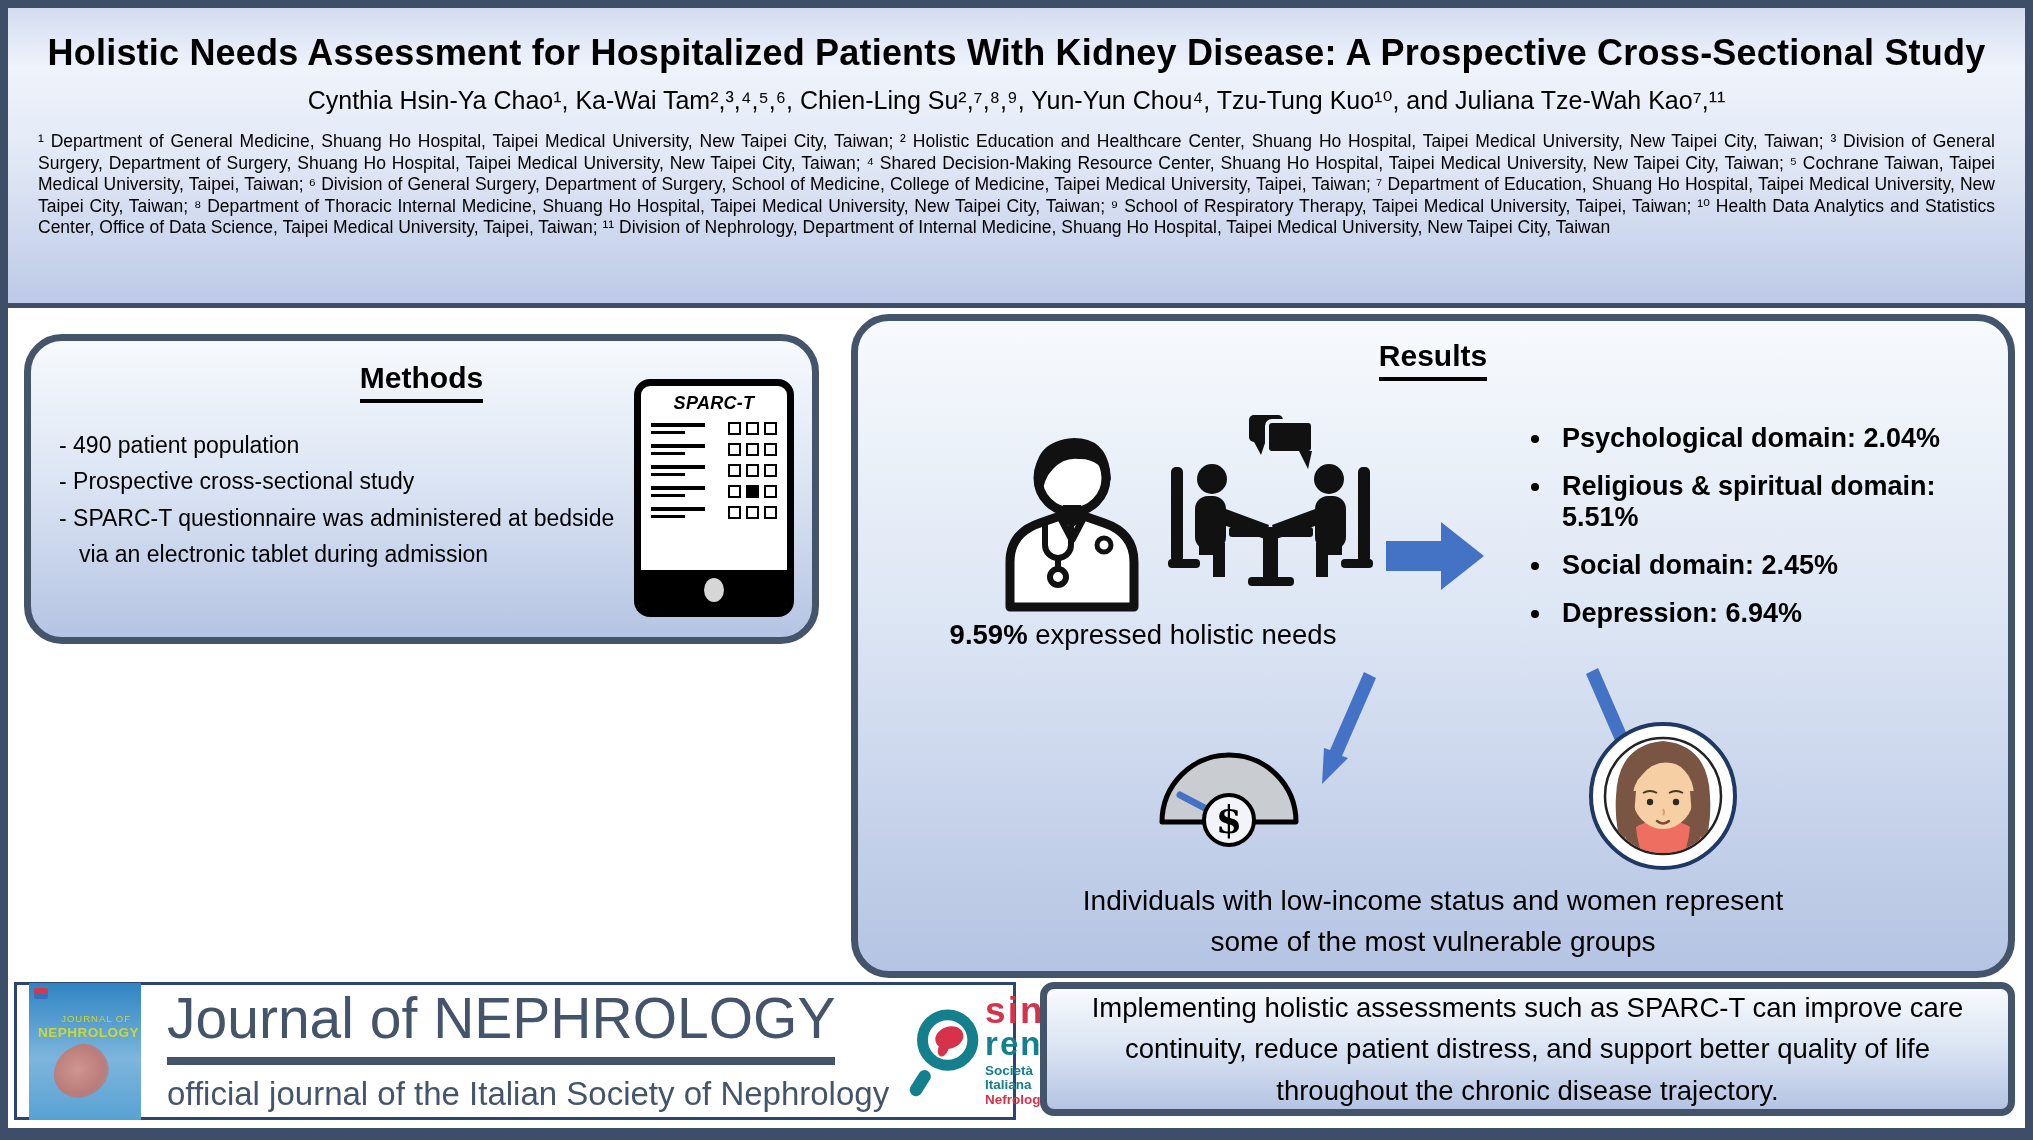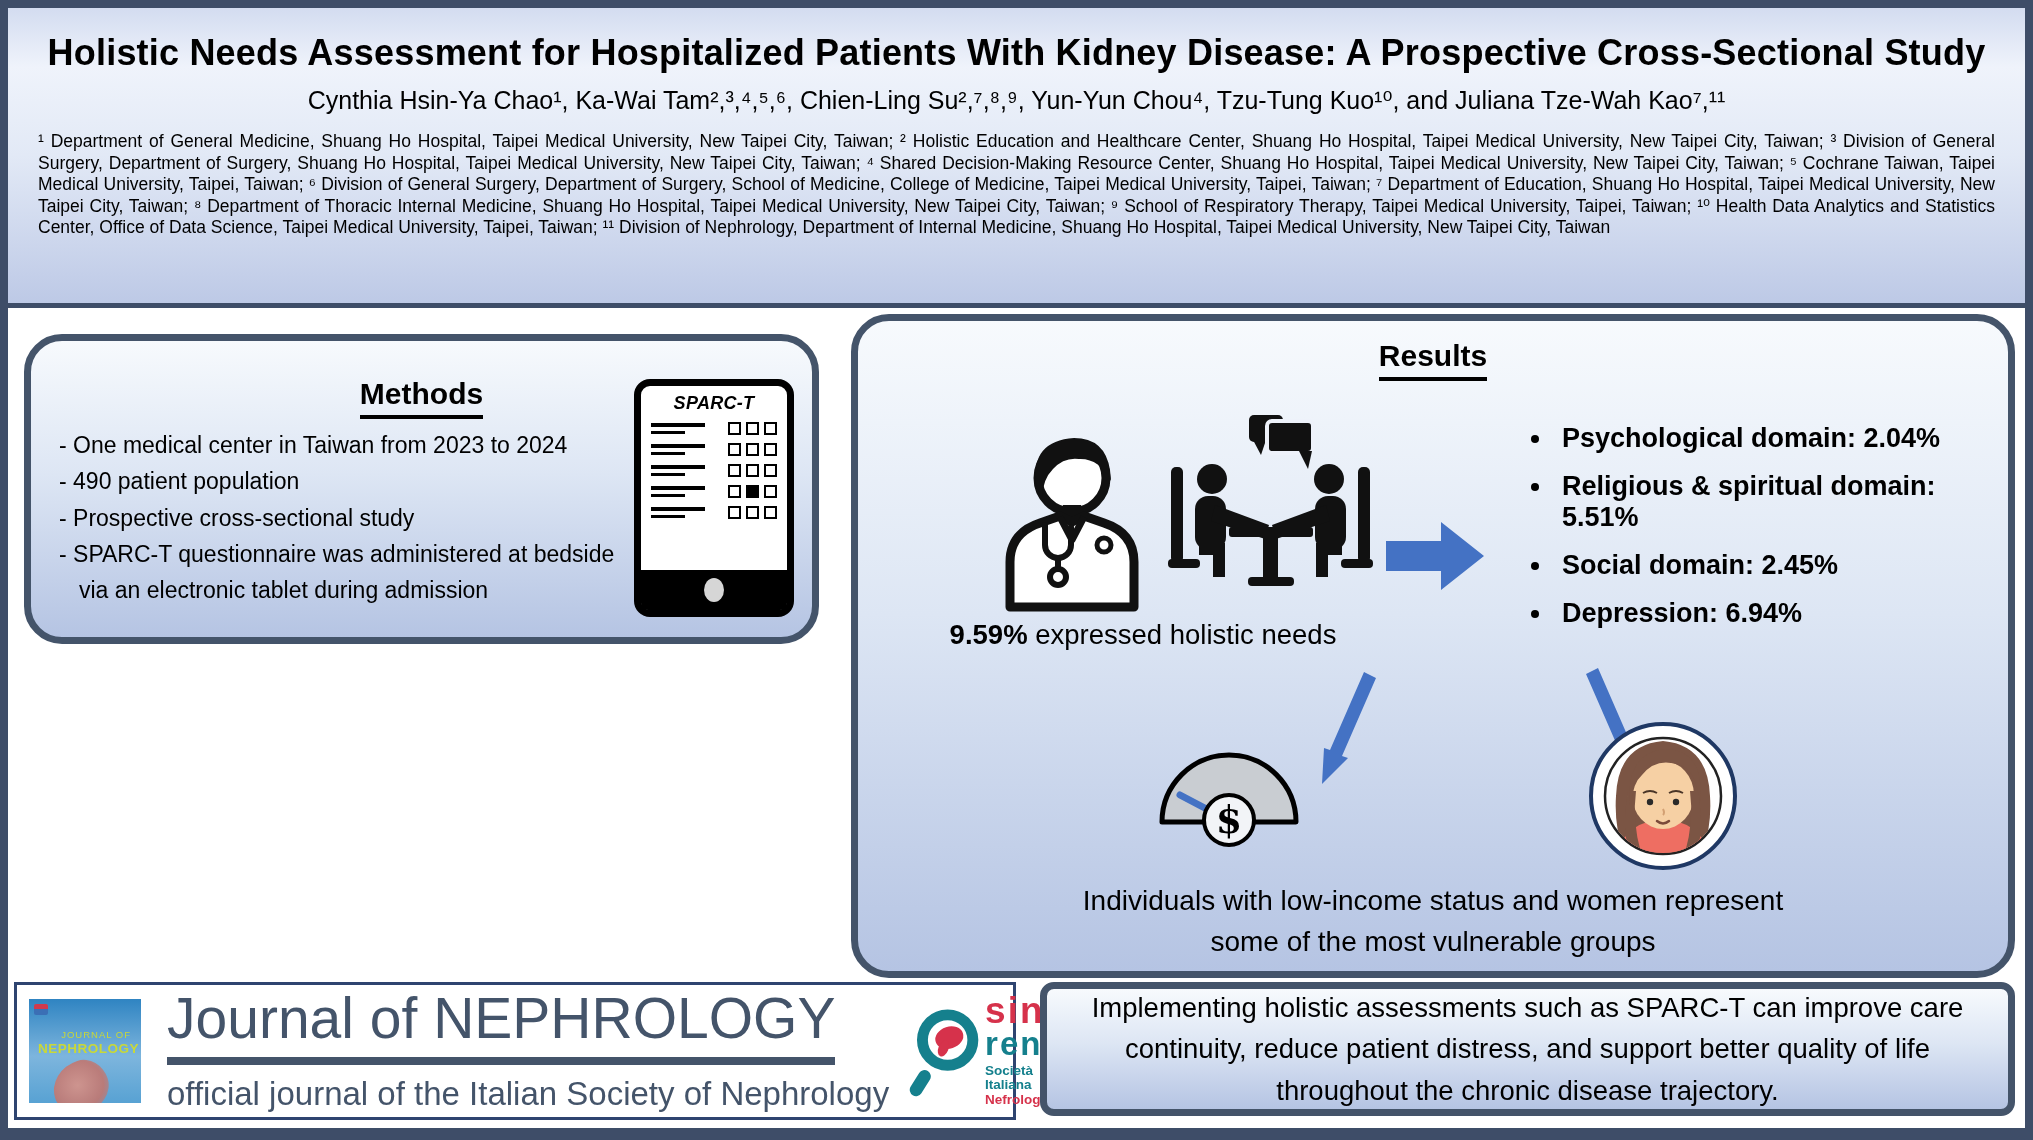--- a/index.html
+++ b/index.html
@@ -30,21 +30,21 @@
 
   
   .main { display:flex; height:670px; padding:0 10px 0 16px; gap:32px; background:#fff; }
   .left-col { width:795px; display:flex; flex-direction:column; }
 
   .background-panel { margin-top:23px; height:305px; padding:22px 34px 0; text-align:center; }
   .panel-heading { font-size:30px; font-weight:bold; text-align:center; }
   .h-underline { border-bottom:4px solid #000; padding-bottom:5px; }
   .background-body { font-size:27.5px; line-height:1.52; margin-top:30px; }
 
-  .methods-panel { margin-top:26px; height:310px; position:relative; padding-top:36px; }
+  .methods-panel { margin-top:26px; height:310px; position:relative; padding-top:20px; }
   .methods-list { list-style:none; position:absolute; left:28px; top:86px; width:574px;
     font-size:23px; line-height:1.58; }
   .methods-list li { padding-left:20px; text-indent:-20px; }
 
   
   .tablet { position:absolute; right:18px; top:38px; width:160px; height:238px;
     border:7px solid #000; border-radius:16px; background:#fff; display:flex; flex-direction:column; }
   .tablet-screen { flex:1; padding:7px 10px 2px; }
   .tablet-title { font-size:18px; font-weight:bold; text-align:center; letter-spacing:0.3px;font-style:italic; }
   .form-row { display:flex; justify-content:space-between; align-items:center; margin-top:8px; }
@@ -73,21 +73,21 @@
   .arrow-dr { position:absolute; left:718px; top:344px; }
   .gauge-icon { position:absolute; left:296px; top:406px; }
   .avatar-icon { position:absolute; left:730px; top:400px; }
   .vulnerable { position:absolute; left:0; right:0; top:560px; text-align:center;
     font-size:28px; line-height:1.45; }
 
   
   .footer { height:150px; display:flex; gap:24px; padding:4px 10px 8px 6px; background:#fff; }
   .journal-box { width:1002px; border:3px solid #2e4470; background:#fff;
     display:flex; align-items:center; padding:6px 12px; gap:26px; }
-  .cover { width:112px; height:104px; position:relative; overflow:hidden;
+  .cover { width:112px; height:137px; position:relative; overflow:hidden;
     background:linear-gradient(180deg,#2f84c2 0%,#7db5dd 55%,#58a2d3 100%); flex:none; }
   .cover-flag { position:absolute; left:5px; top:5px; width:14px; height:11px;
     background:linear-gradient(180deg,#d03a4e 50%,#3b6fb5 50%); border-radius:2px; }
   .cover-t1 { position:absolute; top:30px; right:10px; font-size:9.5px; color:#c9d838; letter-spacing:1px; }
   .cover-t2 { position:absolute; top:42px; left:0; right:2px; text-align:right; font-size:13.5px;
     font-weight:bold; color:#c9d838; letter-spacing:0.5px; }
   .cover-kidney { position:absolute; left:24px; top:62px; width:56px; height:52px;
     background:radial-gradient(ellipse at 45% 45%, #d99287 0%, #c2766f 60%, rgba(180,120,120,0.2) 100%);
     border-radius:58% 42% 55% 45% / 55% 50% 50% 45%; transform:rotate(-18deg); opacity:0.9; }
   .journal-text { flex:none; }
@@ -119,21 +119,20 @@
   <div class="main">
 
     <div class="left-col">
 
 
       <section class="panel methods-panel">
         <div class="panel-heading">
           <span class="h-underline">Methods</span>
         </div>
         <ul class="methods-list">
-          <li>- One medical center in Taiwan from 2023 to 2024</li>
           <li>- 490 patient population</li>
           <li>- Prospective cross-sectional study</li>
           <li>- SPARC-T questionnaire was administered at bedside via an electronic tablet during admission</li>
         </ul>
 
         <div class="tablet">
           <div class="tablet-screen">
             <div class="tablet-title">SPARC-T</div>
             <div class="form-row">
               <div class="form-lines">

